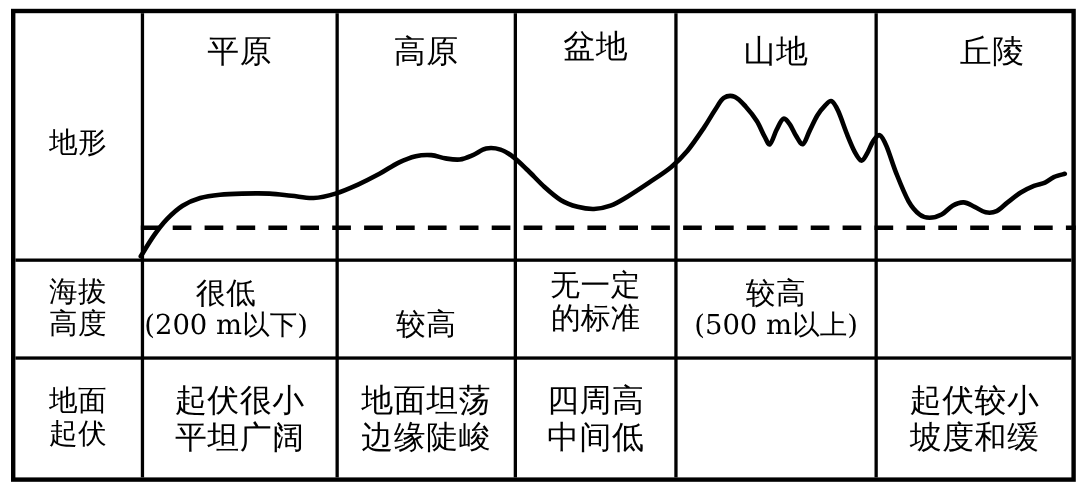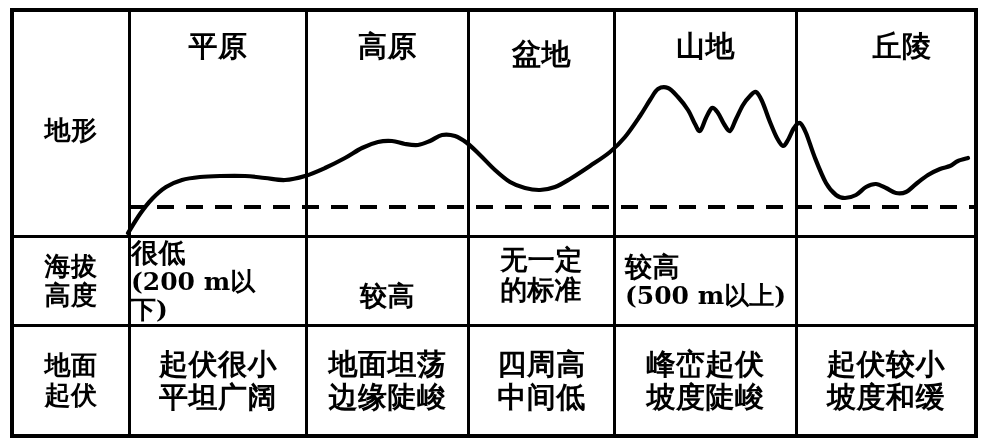--- a/index.html
+++ b/index.html
@@ -50,23 +50,24 @@
     background: #000000;
   }
 
   
   .cell {
     position: absolute;
     box-sizing: border-box;
     display: flex;
     align-items: center;
     justify-content: center;
+    text-align: center;
     line-height: 1.12;
     font-family: "DejaVu Serif", "Liberation Serif", serif;
-    font-weight: 700;
+    font-weight: 400;
     color: #000000;
     white-space: pre-line;
     letter-spacing: 0.5px;
   }
 
   .row-label {
     font-size: 26px;
   }
   .head-label {
     font-size: 29px;
@@ -120,21 +121,21 @@
     <div class="vline" style="left:599px;"></div>
     <div class="vline" style="left:781px;"></div>
 
     <div class="hline" style="top:223px;"></div>
     <div class="hline" style="top:312px;"></div>
 
     <div class="cell row-label" style="left:0px; top:0px; width:114px; height:238px;">地形</div>
 
     <div class="cell head-label" style="left:117px; top:4px; width:174px; height:60px;">平原</div>
     <div class="cell head-label" style="left:294px; top:4px; width:159px; height:60px;">高原</div>
-    <div class="cell head-label" style="left:456px; top:12px; width:143px; height:60px;">盆地</div>
+    <div class="cell head-label" style="left:456px; top:0; width:143px; height:60px;">盆地</div>
     <div class="cell head-label" style="left:602px; top:4px; width:179px; height:60px;">山地</div>
     <div class="cell head-label" style="left:784px; top:4px; width:208px; height:60px;">丘陵</div>
 
     <div class="cell row-label" style="left:0px; top:226px; width:114px; height:86px;">海拔
 高度</div>
 
     <div class="cell alt-cell" style="left:117px; top:226px; width:149px; height:86px;">
       <span>
         <span>很低</span>
         <span class="sub">(200 m以下)</span>
@@ -160,22 +161,20 @@
 
     <div class="cell row-label" style="left:0px; top:315px; width:114px; height:107px;">地面
 起伏</div>
 
     <div class="cell relief-cell" style="left:117px; top:315px; width:174px; height:107px;">起伏很小
 平坦广阔</div>
     <div class="cell relief-cell" style="left:294px; top:315px; width:159px; height:107px;">地面坦荡
 边缘陡峻</div>
     <div class="cell relief-cell" style="left:456px; top:315px; width:143px; height:107px;">四周高
 中间低</div>
-    <div class="cell relief-cell" style="left:602px; top:315px; width:179px; height:107px;">峰峦起伏
-坡度陡峻</div>
     <div class="cell relief-cell" style="left:784px; top:315px; width:176px; height:107px;">起伏较小
 坡度和缓</div>
 
   </div>
 
   <svg id="profile" width="987" height="447" viewBox="0 0 987 447">
     <path id="sealevel" class="sealevel-line" d="M 128 207 L 978 207"></path>
     <path id="terrain" class="terrain-line" d="M 128 233 C 130.00 229.83, 136.00 219.67, 140 214 C 144.00 208.33, 147.67 203.50, 152 199 C 156.33 194.50, 161.00 190.17, 166 187 C 171.00 183.83, 176.33 181.67, 182 180 C 187.67 178.33, 193.67 177.67, 200 177 C 206.33 176.33, 212.50 176.17, 220 176 C 227.50 175.83, 237.50 175.67, 245 176 C 252.50 176.33, 258.33 177.33, 265 178 C 271.67 178.67, 278.33 180.33, 285 180 C 291.67 179.67, 298.33 178.00, 305 176 C 311.67 174.00, 318.33 171.00, 325 168 C 331.67 165.00, 338.83 161.33, 345 158 C 351.17 154.67, 356.50 150.67, 362 148 C 367.50 145.33, 373.00 143.17, 378 142 C 383.00 140.83, 387.50 140.67, 392 141 C 396.50 141.33, 400.67 143.33, 405 144 C 409.33 144.67, 413.83 145.50, 418 145 C 422.17 144.50, 426.00 142.67, 430 141 C 434.00 139.33, 437.83 135.83, 442 135 C 446.17 134.17, 450.83 134.67, 455 136 C 459.17 137.33, 462.83 139.83, 467 143 C 471.17 146.17, 475.33 150.50, 480 155 C 484.67 159.50, 490.00 165.50, 495 170 C 500.00 174.50, 505.00 179.00, 510 182 C 515.00 185.00, 520.00 186.67, 525 188 C 530.00 189.33, 535.00 190.17, 540 190 C 545.00 189.83, 550.00 188.83, 555 187 C 560.00 185.17, 564.17 182.50, 570 179 C 575.83 175.50, 583.33 170.50, 590 166 C 596.67 161.50, 604.17 156.83, 610 152 C 615.83 147.17, 620.00 143.00, 625 137 C 630.00 131.00, 635.83 122.17, 640 116 C 644.17 109.83, 647.00 104.50, 650 100 C 653.00 95.50, 655.00 91.00, 658 89 C 661.00 87.00, 664.67 86.67, 668 88 C 671.33 89.33, 674.67 93.33, 678 97 C 681.33 100.67, 685.17 105.50, 688 110 C 690.83 114.50, 693.00 120.50, 695 124 C 697.00 127.50, 698.17 132.00, 700 131 C 701.83 130.00, 704.00 121.83, 706 118 C 708.00 114.17, 710.00 108.83, 712 108 C 714.00 107.17, 716.00 110.33, 718 113 C 720.00 115.67, 722.00 121.00, 724 124 C 726.00 127.00, 728.00 131.83, 730 131 C 732.00 130.17, 733.83 123.33, 736 119 C 738.17 114.67, 740.67 108.83, 743 105 C 745.33 101.17, 747.83 98.17, 750 96 C 752.17 93.83, 754.00 91.17, 756 92 C 758.00 92.83, 759.67 96.00, 762 101 C 764.33 106.00, 767.50 115.83, 770 122 C 772.50 128.17, 774.83 134.00, 777 138 C 779.17 142.00, 781.17 145.67, 783 146 C 784.83 146.33, 786.17 143.00, 788 140 C 789.83 137.00, 792.00 130.83, 794 128 C 796.00 125.17, 798.00 122.17, 800 123 C 802.00 123.83, 803.50 127.17, 806 133 C 808.50 138.83, 811.67 149.67, 815 158 C 818.33 166.33, 822.50 176.83, 826 183 C 829.50 189.17, 832.83 192.50, 836 195 C 839.17 197.50, 841.67 198.00, 845 198 C 848.33 198.00, 852.50 196.83, 856 195 C 859.50 193.17, 862.67 188.83, 866 187 C 869.33 185.17, 872.67 183.83, 876 184 C 879.33 184.17, 882.67 186.50, 886 188 C 889.33 189.50, 892.67 192.33, 896 193 C 899.33 193.67, 902.67 193.50, 906 192 C 909.33 190.50, 912.33 186.83, 916 184 C 919.67 181.17, 924.00 177.50, 928 175 C 932.00 172.50, 936.33 170.50, 940 169 C 943.67 167.50, 947.00 167.33, 950 166 C 953.00 164.67, 955.00 162.33, 958 161 C 961.00 159.67, 966.33 158.50, 968 158"></path>
   </svg>
 

